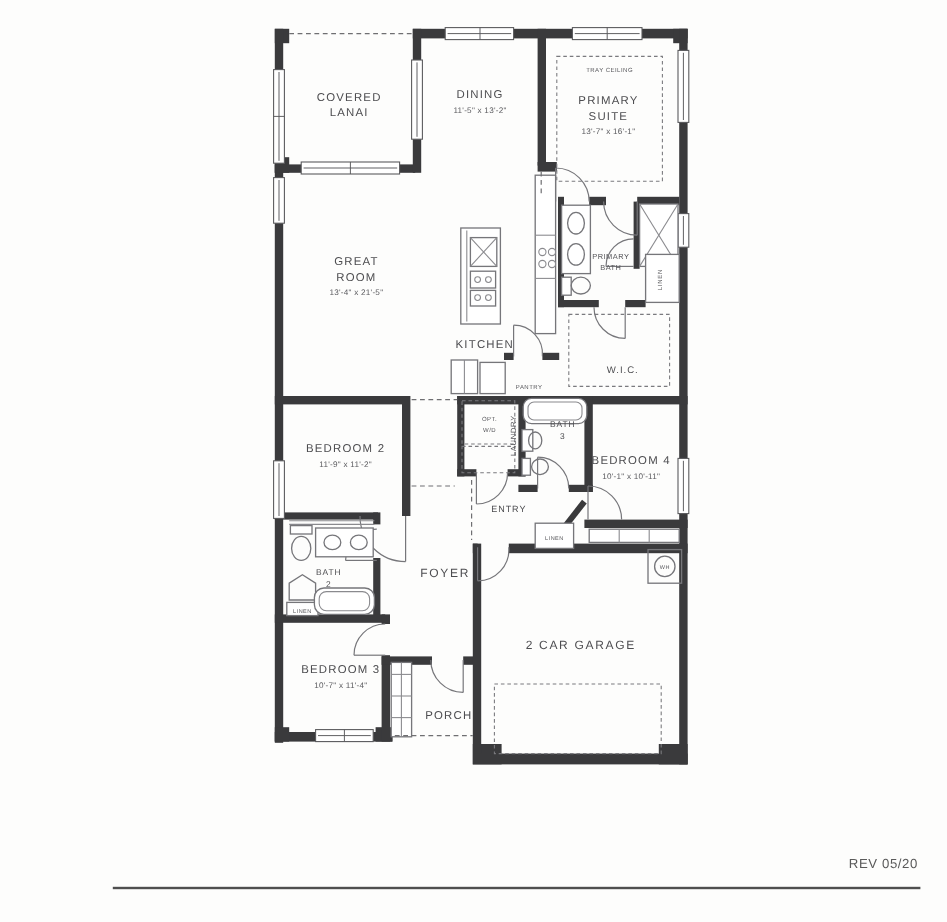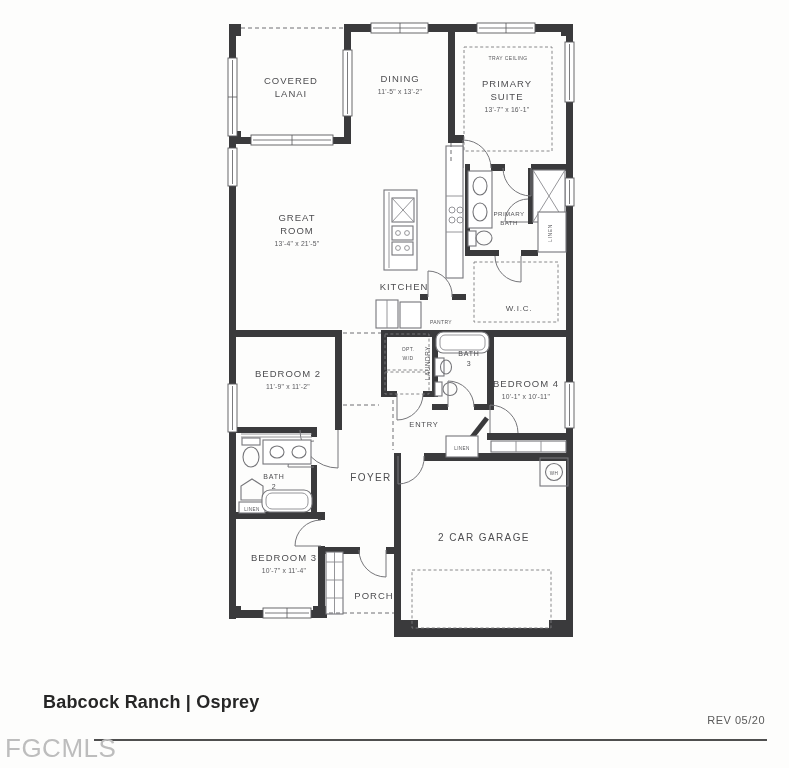--- a/index.html
+++ b/index.html
@@ -342,17 +342,15 @@
     <text class="lbl" x="284" y="561">BEDROOM 3</text>
     <text class="dims" x="284" y="573">10'-7" x 11'-4"</text>
 
     <text class="lbl" x="374" y="599">PORCH</text>
 
     <text class="big" x="484" y="541">2 CAR GARAGE</text>
     <text class="tiny2" x="554" y="474.5">WH</text>
   </g>
 </svg>
 
-  <div class="footer-title">Babcock Ranch | Osprey</div>
   <div class="footer-rev">REV 05/20</div>
   <div class="footer-line"></div>
-  <div class="watermark">FGCMLS</div>
 </div>
 
 </body></html>

